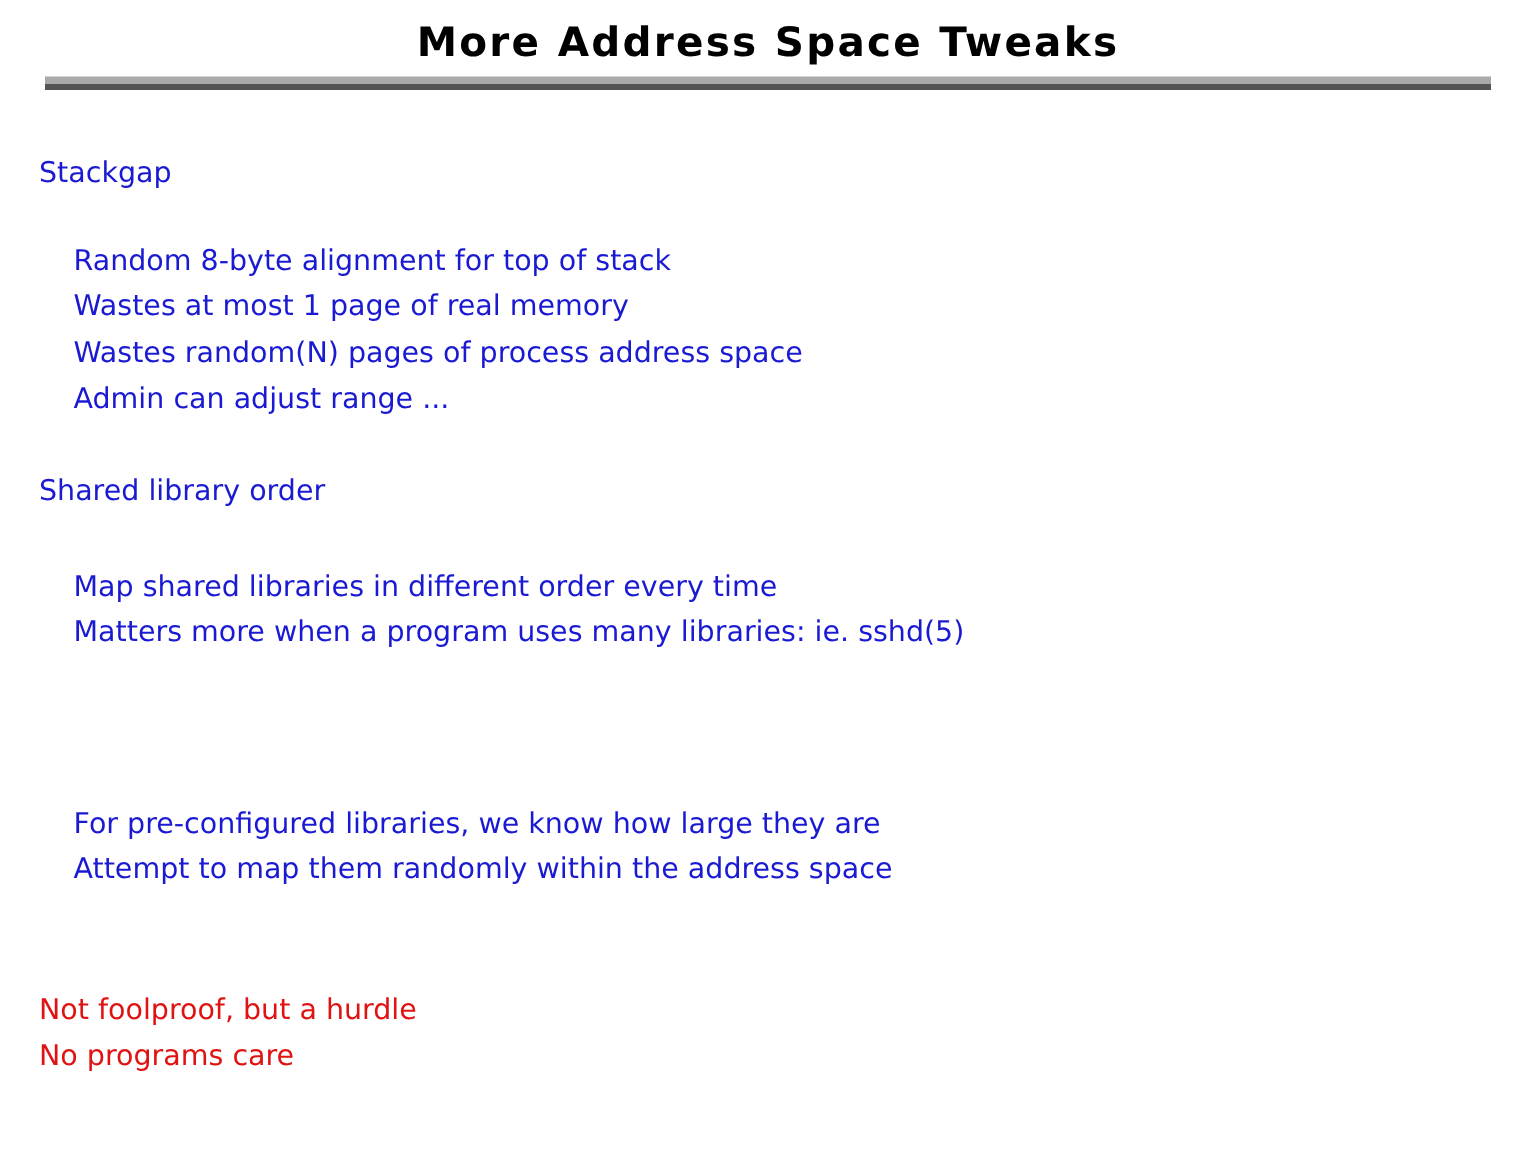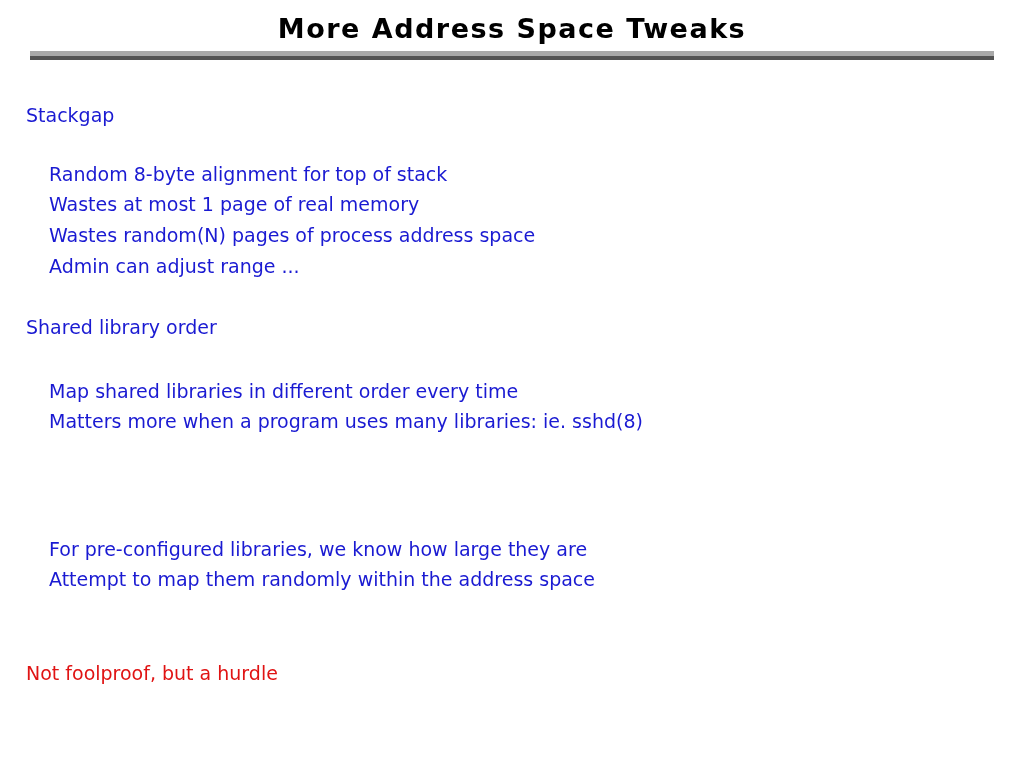--- a/index.html
+++ b/index.html
@@ -113,22 +113,23 @@
     <div class="line level-0" style="top:104px;">Stackgap</div>
 
     <div class="line level-1" style="top:163px;">Random 8-byte alignment for top of stack</div>
     <div class="line level-1" style="top:193px;">Wastes at most 1 page of real memory</div>
     <div class="line level-1" style="top:255px;">Admin can adjust range ...</div>
     <div class="line level-1" style="top:224px;">Wastes random(N) pages of process address space</div>
 
     <div class="line level-0" style="top:316px;">Shared library order</div>
 
     <div class="line level-1" style="top:380px;">Map shared libraries in different order every time</div>
-    <div class="line level-1" style="top:410px;">Matters more when a program uses many libraries: ie. sshd(8)</div>
+    <div class="line level-1" style="top:410px;">Matters more when a program uses many libraries: ie. sshd(5)</div>
 
 
     <div class="line level-1" style="top:538px;">For pre-configured libraries, we know how large they are</div>
     <div class="line level-1" style="top:568px;">Attempt to map them randomly within the address space</div>
 
     <div class="line level-0 red" style="top:662px;">Not foolproof, but a hurdle</div>
+    <div class="line level-0 red" style="top:693px;">No programs care</div>
 
   </div>
 </div>
 
 </body></html>

